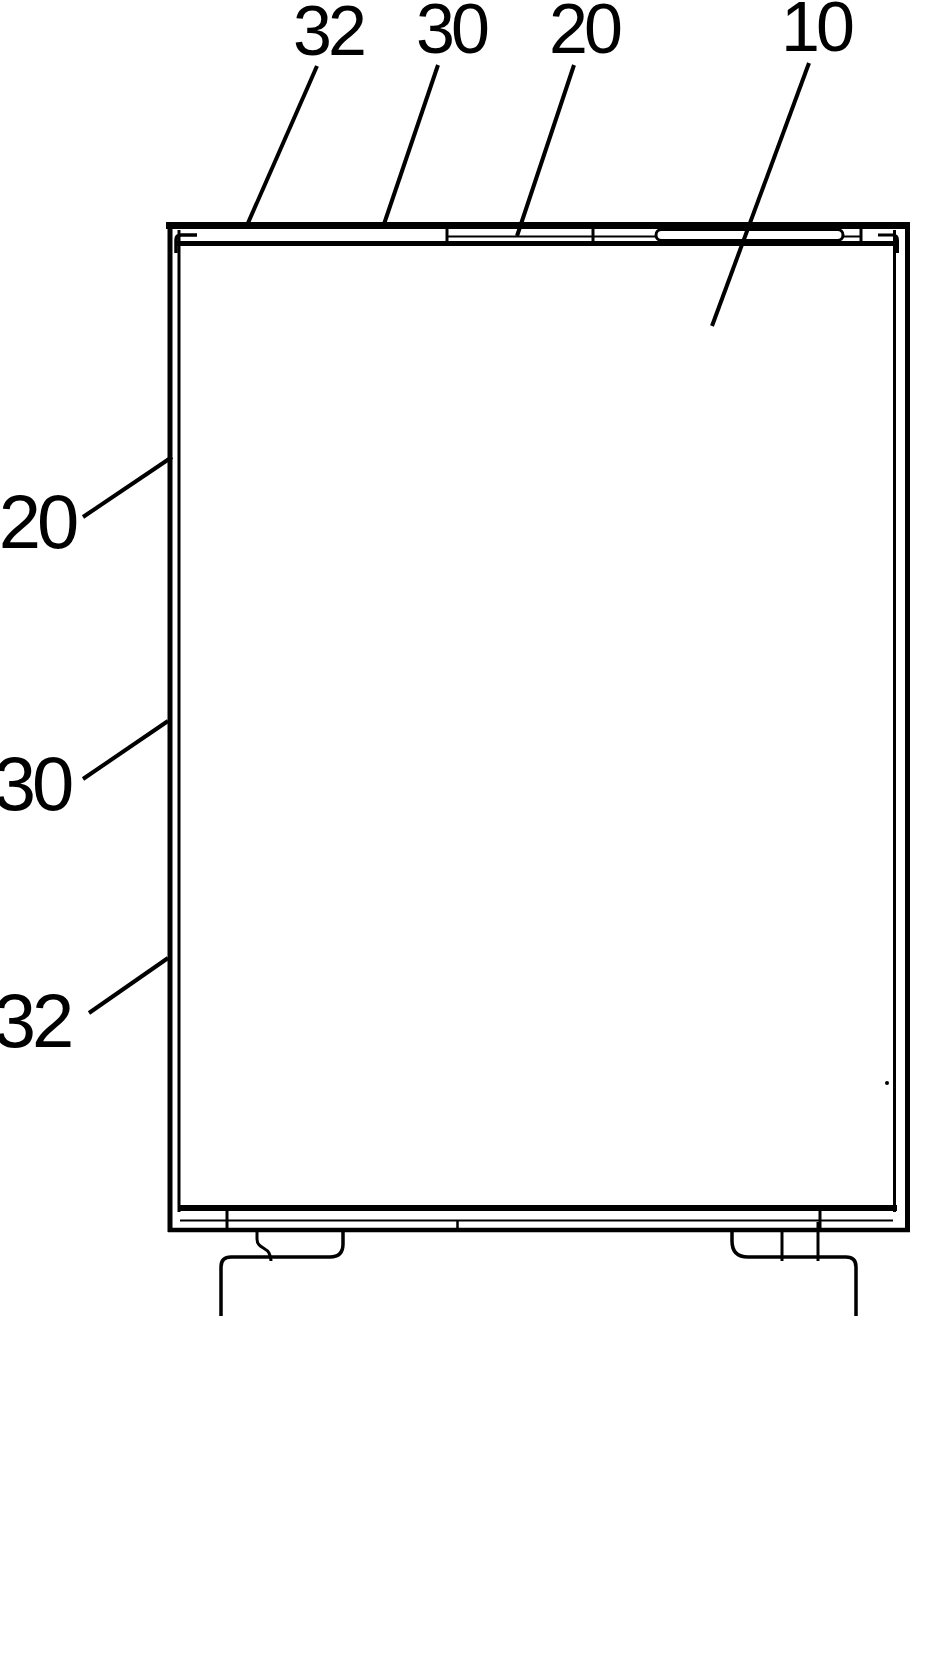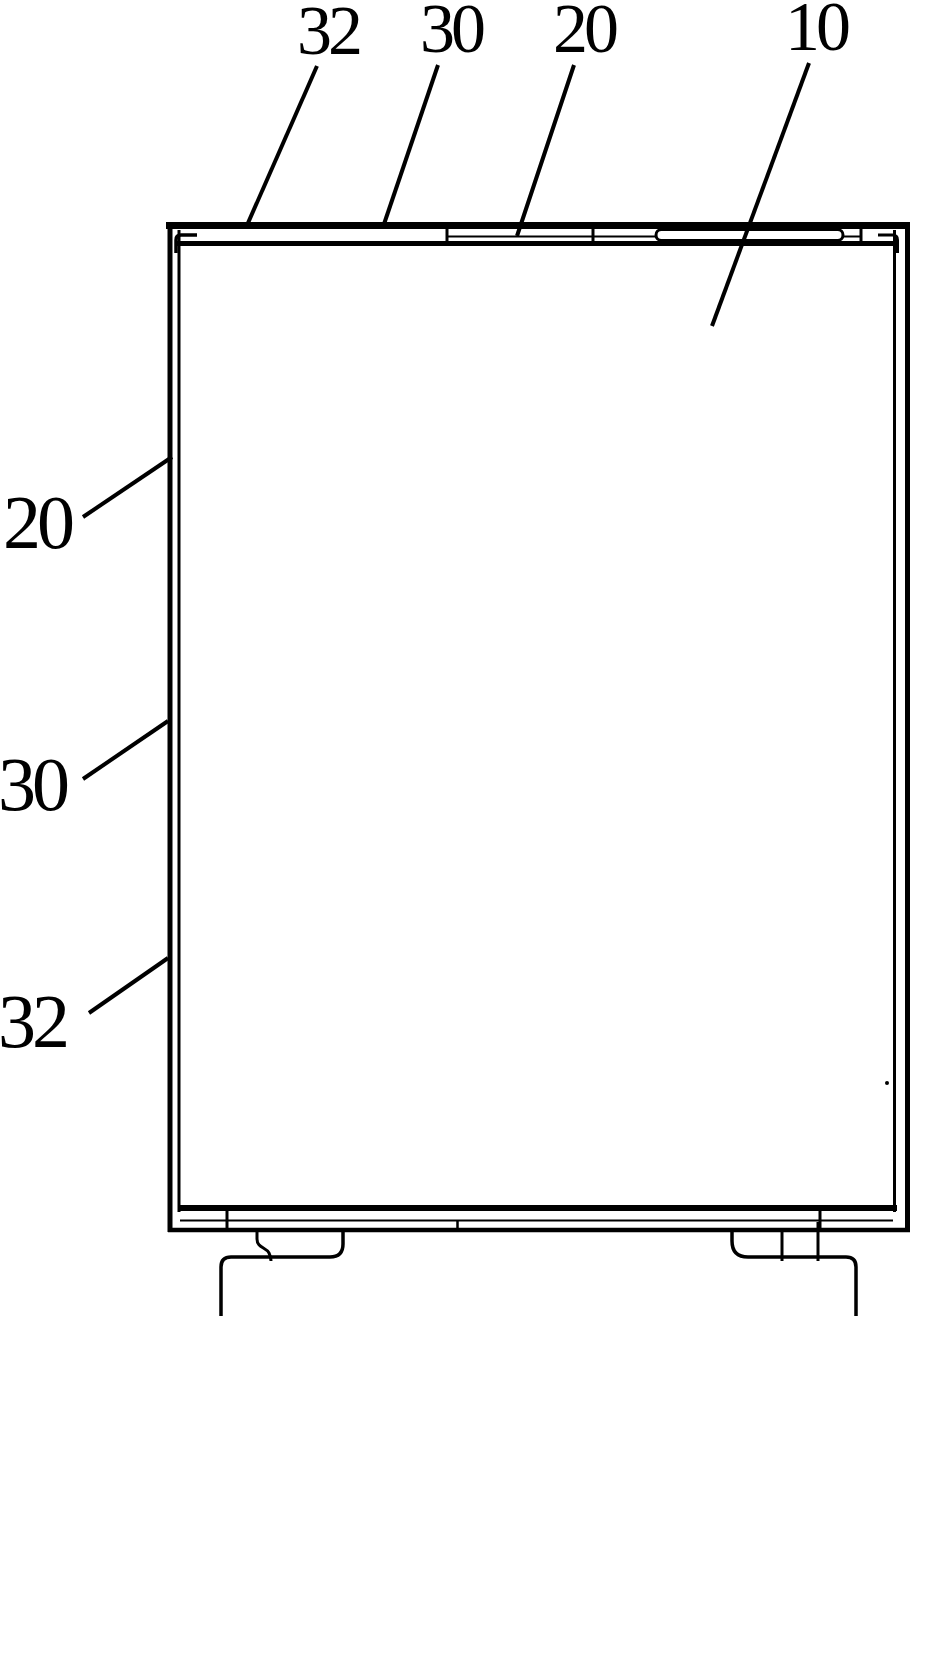--- a/index.html
+++ b/index.html
@@ -1,21 +1,21 @@
 <!DOCTYPE html>
 <html><head>
 <meta charset="utf-8">
 <style>
   html,body{margin:0;padding:0;background:#fff;}
   #canvas{
     position:relative;
     width:946px;height:1316px;
     background:#fff;
     overflow:hidden;
-    font-family:Liberation Serif, serif;
+    font-family:Liberation Sans, sans-serif;
   }
   #drawing{position:absolute;left:0;top:0;}
   .ref-label{
     position:absolute;
     transform:translate(-50%,-50%);
     color:#000;
     line-height:1;
     letter-spacing:-4px;
     white-space:nowrap;
     user-select:none;

